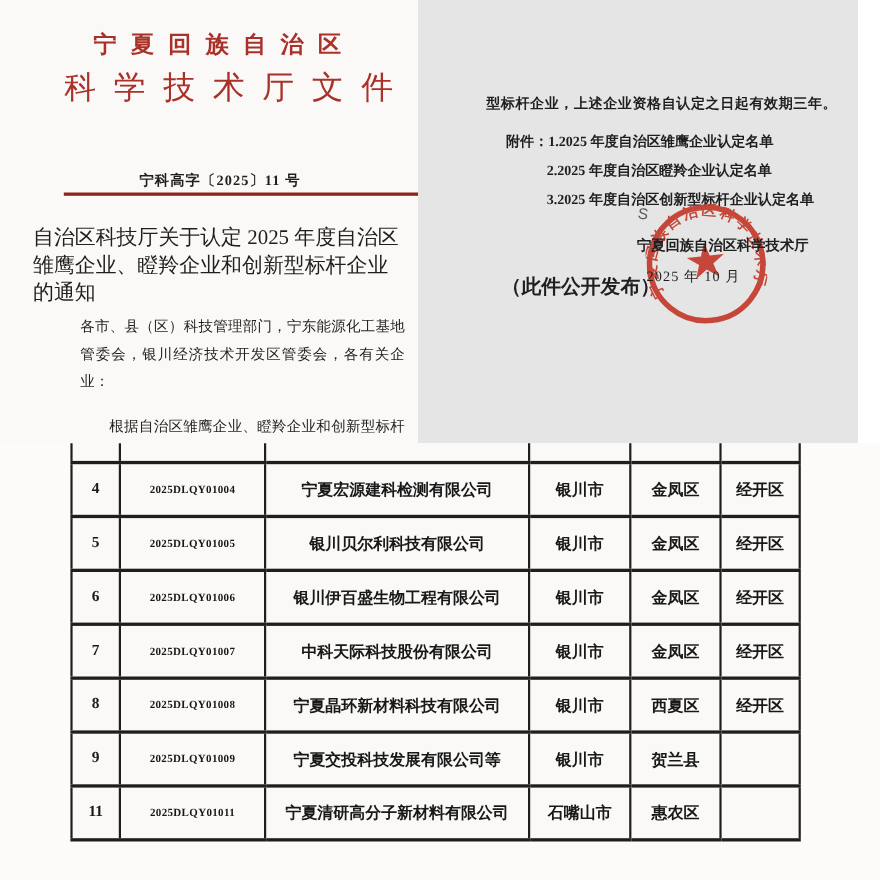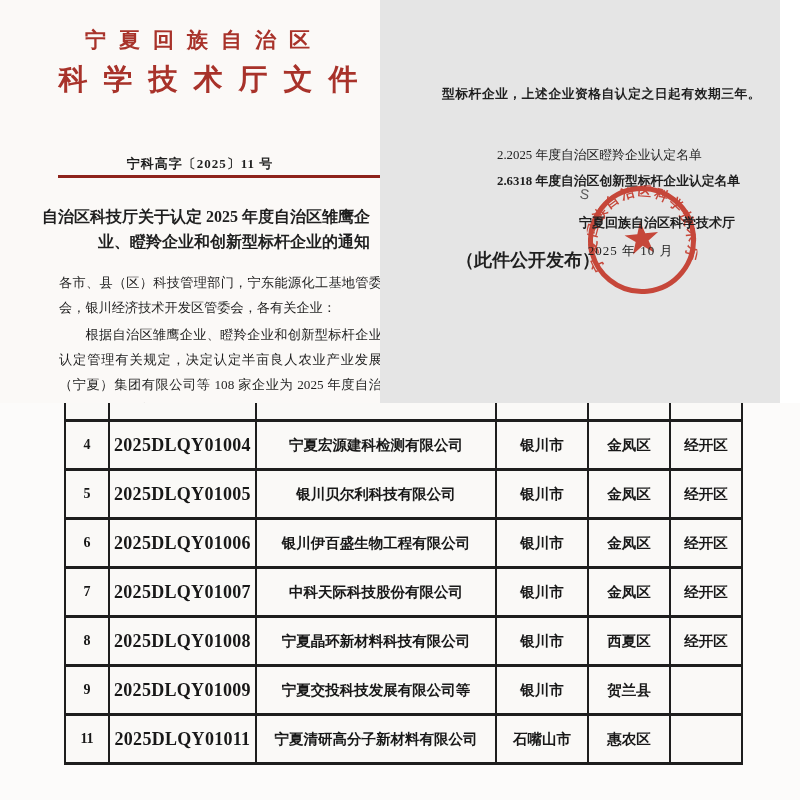--- a/index.html
+++ b/index.html
@@ -14,52 +14,52 @@
     position:absolute;left:0;top:0;width:400px;height:403px;
     background:#fbf9f7;overflow:hidden;
   }
   .org-line1{
     position:absolute;top:26px;left:0;width:100%;
     text-align:center;color:#a8322a;font-weight:bold;
     font-size:21px;letter-spacing:13px;padding-left:8px;box-sizing:border-box;
   }
   .org-line2{
     position:absolute;top:60px;left:0;width:100%;
-    text-align:center;color:#a8322a;font-weight:bold;
+    text-align:center;color:#a8322a;font-weight:normal;
     font-size:29px;letter-spacing:16px;padding-left:32px;box-sizing:border-box;
   }
   .doc-number{
     position:absolute;top:155px;left:0;width:100%;
     text-align:center;font-size:13px;font-weight:bold;letter-spacing:1px;
   }
   .red-rule{
     position:absolute;top:175px;left:58px;width:334px;height:3px;
     background:#8e241c;
   }
   .doc-title{
     position:absolute;top:204px;left:30px;width:340px;
-    text-align:right;font-weight:bold;font-size:16px;line-height:25px;
+    text-align:left;font-weight:normal;font-size:19px;line-height:25px;
   }
   .doc-body{
     position:absolute;top:268px;left:57px;width:327px;
     font-size:13.2px;line-height:25px;text-align:justify;
   }
-  .doc-body p{margin:2px;}
+  .doc-body p{margin:16px;}
   .doc-body p.indent{text-indent:2em;}
   
   .page-right{
     position:absolute;left:380px;top:0;width:400px;height:403px;
     background:#e5e5e5;overflow:hidden;
   }
   .continuation{
     position:absolute;top:86px;left:62px;width:320px;
     font-size:12.8px;font-weight:bold;letter-spacing:0.5px;
   }
   .attach-line1{position:absolute;top:121px;left:80px;font-size:12.8px;font-weight:bold;}
-  .attach-line2{position:absolute;top:147px;left:117px;font-size:12.8px;font-weight:normal;text-align:center;}
+  .attach-line2{position:absolute;top:147px;left:117px;font-size:12.8px;font-weight:bold;text-align:center;}
   .attach-line3{position:absolute;top:173px;left:117px;font-size:12.8px;font-weight:bold;}
   .artifact-s{
     position:absolute;top:186px;left:200px;font-size:14px;color:#5a5a5a;
     font-family:"Liberation Sans",sans-serif;transform:rotate(8deg);z-index:3;
   }
   .issuer-line{
     position:absolute;top:214px;left:192px;width:170px;text-align:center;
     font-size:13px;font-weight:bold;z-index:3;
   }
   .date-line{
@@ -102,42 +102,43 @@
     height:49px;box-sizing:border-box;overflow:hidden;white-space:nowrap;
     font-weight:600;color:#181818;background:#faf9f7;
   }
   table.roster tr.stub td{height:32px;background:#faf9f7;}
   .col-no{width:44px;}
   .col-code{width:132px;}
   .col-company{width:240px;}
   .col-city{width:92px;}
   .col-district{width:82px;}
   .col-zone{width:72px;}
-  td.code{font-size:18px;font-weight:700;letter-spacing:0.3px;}
+  td.code{font-size:10px;font-weight:700;letter-spacing:0.3px;}
   td.no{font-size:14px;font-weight:700;}
 </style>
 </head>
 <body>
 
 <div class="page-left">
   <div class="org-line1">宁夏回族自治区</div>
   <div class="org-line2">科学技术厅文件</div>
   <div class="doc-number">宁科高字〔2025〕11 号</div>
   <div class="red-rule"></div>
   <div class="doc-title">自治区科技厅关于认定 2025 年度自治区雏鹰企业、瞪羚企业和创新型标杆企业的通知</div>
   <div class="doc-body">
     <p>各市、县（区）科技管理部门，宁东能源化工基地管委会，银川经济技术开发区管委会，各有关企业：</p>
     <p class="indent">根据自治区雏鹰企业、瞪羚企业和创新型标杆企业认定管理有关规定，决定认定半亩良人农业产业发展（宁夏）集团有限公司等 108 家企业为 2025 年度自治区雏鹰企业，宁夏弘茂特种设备检验检测有限公司等 26 家企业为 2025 年度自治区瞪羚企业，宁夏交投科技发展有限公司等 29 家企业为 2025 年度自治区创新</p>
   </div>
 </div>
 
 <div class="page-right">
   <div class="continuation">型标杆企业，上述企业资格自认定之日起有效期三年。</div>
+  <div class="attach-line1">附件：1.2025 年度自治区雏鹰企业认定名单</div>
   <div class="attach-line2">2.2025 年度自治区瞪羚企业认定名单</div>
-  <div class="attach-line3">2.6318 年度自治区创新型标杆企业认定名单</div>
+  <div class="attach-line3">3.2025 年度自治区创新型标杆企业认定名单</div>
   <div class="artifact-s">S</div>
   <div class="issuer-line">宁夏回族自治区科学技术厅</div>
   <div class="date-line">2025 年 10 月</div>
   <div class="public-note">（此件公开发布）</div>
 
   <div class="seal">
     <div class="seal-ring"></div>
     <svg class="seal-svg" viewBox="0 0 108 108">
       <defs>
         <path id="sealArc" d="M 15,80 A 46 46 0 1 1 93,80" fill="none"></path>

